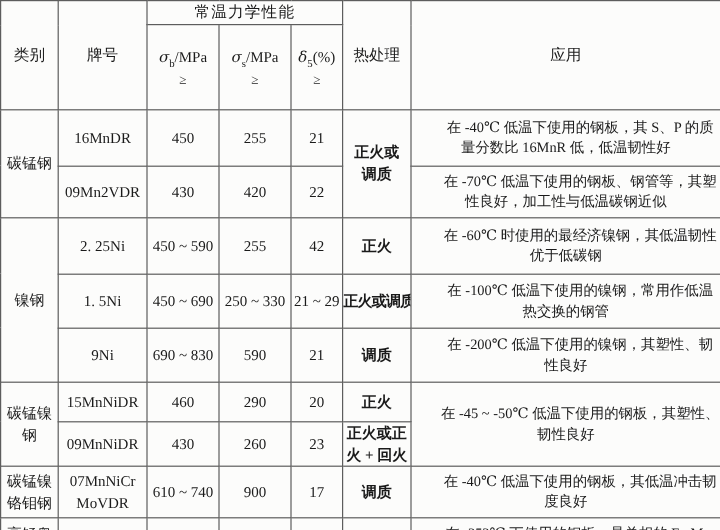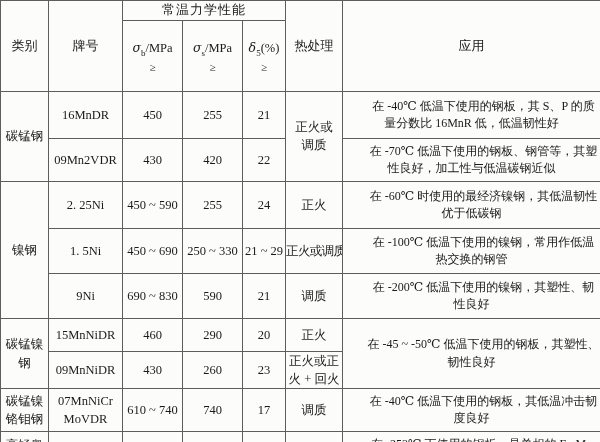--- a/index.html
+++ b/index.html
@@ -30,21 +30,21 @@
     line-height: 1.45;
     white-space: pre-line;
     overflow: hidden;
   }
   td.hdr { font-size: 13px; }
   td.mech-group { letter-spacing: 1px; }
   .sym { font-style: italic; font-family: "DejaVu Serif", serif; }
   sub { font-size: 9px; }
   .ge { font-size: 11px; line-height: 1.1; margin-top: 1px; }
   td.cat { padding: 1px 0; }
-  td.heat { padding: 1px 1px; }
+  td.heat { padding: 1px 1px; font-weight: bold; }
   td.heat.fit { letter-spacing: -0.6px; white-space: nowrap; }
   td.app {
     text-align: justify;
     padding: 2px 6px 2px 5px;
     line-height: 1.55;
     font-size: 12px;
     white-space: normal;
   }
   td.app .p { text-indent: 2em; }
 </style>
@@ -103,21 +103,21 @@
       <td>420</td>
       <td>22</td>
       <td class="app"><div class="p">在 -70℃ 低温下使用的钢板、钢管等，其塑性良好，加工性与低温碳钢近似</div></td>
     </tr>
 
     <tr style="height:47px">
       <td class="cat" rowspan="3">镍钢</td>
       <td>2. 25Ni</td>
       <td>450 ~ 590</td>
       <td>255</td>
-      <td>24</td>
+      <td>42</td>
       <td class="heat">正火</td>
       <td class="app"><div class="p">在 -60℃ 时使用的最经济镍钢，其低温韧性优于低碳钢</div></td>
     </tr>
 
     <tr style="height:45px">
       <td>1. 5Ni</td>
       <td>450 ~ 690</td>
       <td>250 ~ 330</td>
       <td>21 ~ 29</td>
       <td class="heat fit">正火或调质</td>
@@ -151,21 +151,21 @@
       <td class="heat">正火或正
 火 + 回火</td>
     </tr>
 
     <tr style="height:43px">
       <td class="cat">碳锰镍
 铬钼钢</td>
       <td>07MnNiCr
 MoVDR</td>
       <td>610 ~ 740</td>
-      <td>740</td>
+      <td>900</td>
       <td>17</td>
       <td class="heat">调质</td>
       <td class="app"><div class="p">在 -40℃ 低温下使用的钢板，其低温冲击韧度良好</div></td>
     </tr>
 
     <tr style="height:44px">
       <td class="cat">高锰奥
 氏体钢</td>
       <td>15Mn26Al4</td>
       <td>480</td>

